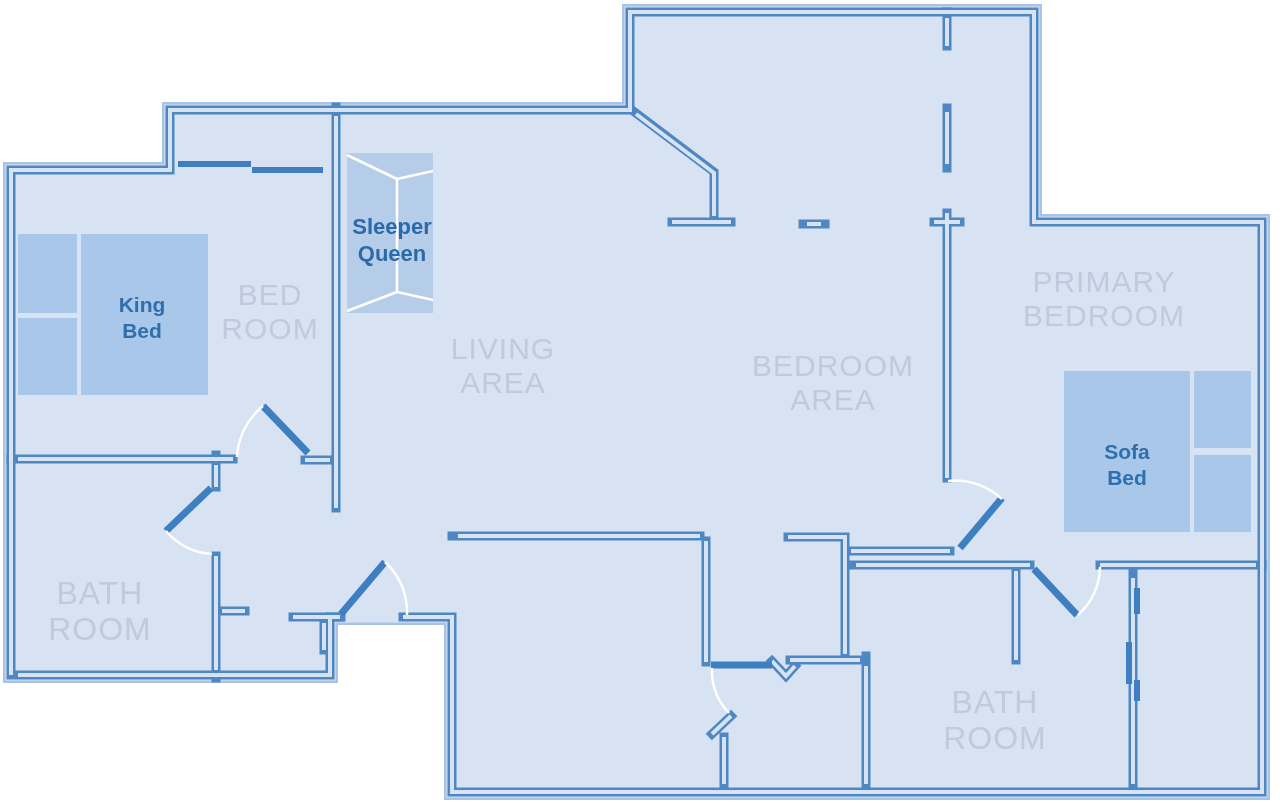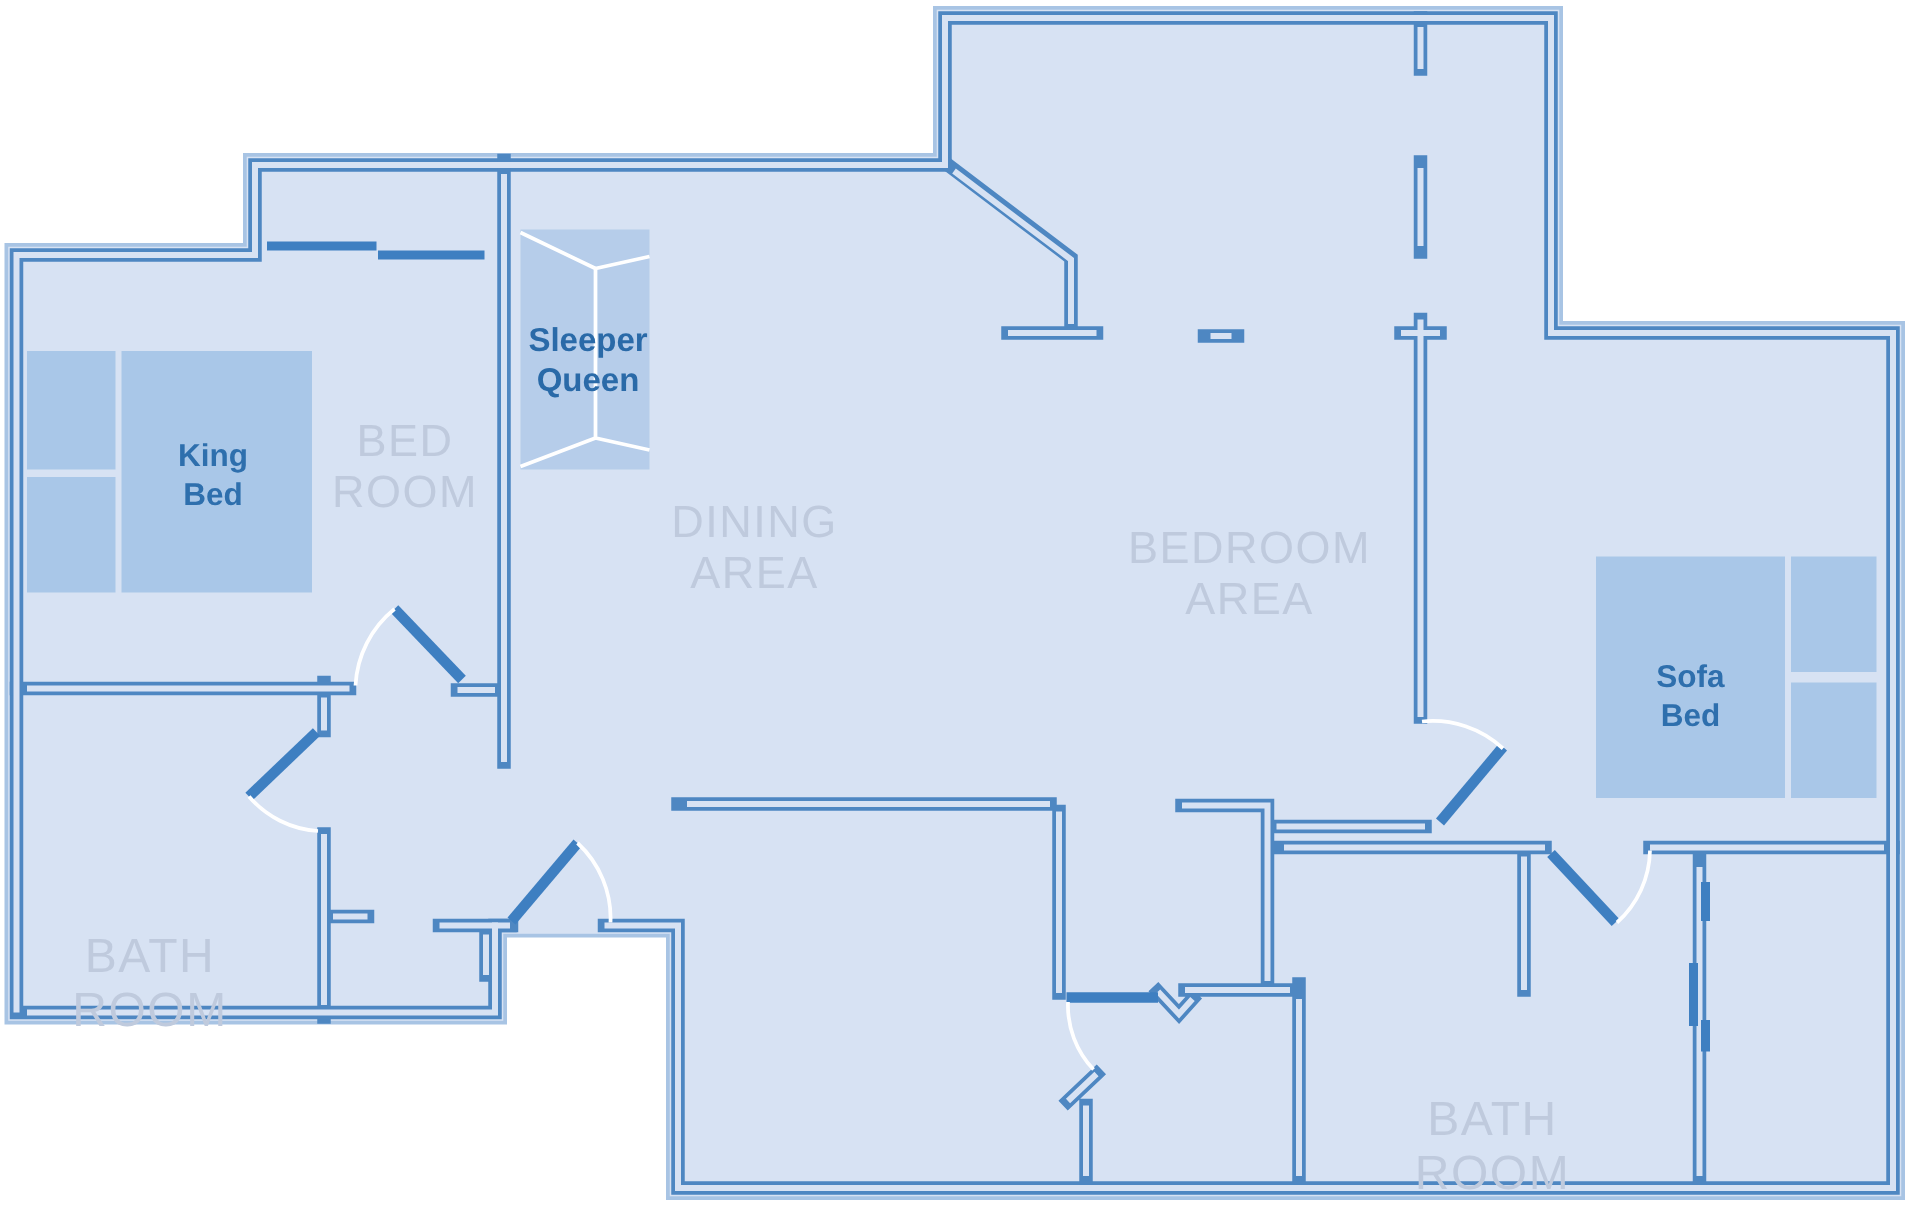--- a/index.html
+++ b/index.html
@@ -18,21 +18,21 @@
     text-align:center;
     pointer-events:none;
   }
   .room-lbl{
     color:#bfcadd;
     font-size:30px;
     letter-spacing:1px;
     line-height:1.13;
     font-weight:400;
   }
-  .room-lbl.big{font-size:32px;margin-top:44px;}
+  .room-lbl.big{font-size:32px;}
   .furn-lbl{
     color:#2e6fad;
     font-size:21px;
     font-weight:bold;
     line-height:1.24;
   }
   .furn-lbl.sofa{font-size:22px;color:#2a6aa8;}
 </style>
 </head>
 <body>
@@ -135,24 +135,26 @@
     <path d="M 263,406 A 70 70 0 0 0 237,457
          M 166,531 A 66 66 0 0 0 212,554
          M 385,562 A 68 68 0 0 1 407,615
          M 712,668 A 62 62 0 0 0 729,713
          M 948,481 A 69 69 0 0 1 1002,499
          M 1100,567 A 66 66 0 0 1 1078,615" fill="none" stroke="#ffffff" stroke-width="2.5"></path>
   </svg>
 
   <div class="lbl room-lbl" style="left:270px;top:312px">BED
 ROOM</div>
-  <div class="lbl room-lbl" style="left:503px;top:366px">DINING
+  <div class="lbl room-lbl" style="left:503px;top:366px">LIVING
 AREA</div>
   <div class="lbl room-lbl" style="left:833px;top:383px">BEDROOM
 AREA</div>
+  <div class="lbl room-lbl" style="left:1104px;top:299px">PRIMARY
+BEDROOM</div>
   <div class="lbl room-lbl big" style="left:100px;top:611px">BATH
 ROOM</div>
   <div class="lbl room-lbl big" style="left:995px;top:720px">BATH
 ROOM</div>
 
   <div class="lbl furn-lbl" style="left:142px;top:318px">King
 Bed</div>
   <div class="lbl furn-lbl" style="left:1127px;top:465px">Sofa
 Bed</div>
   <div class="lbl furn-lbl sofa" style="left:392px;top:240px">Sleeper

